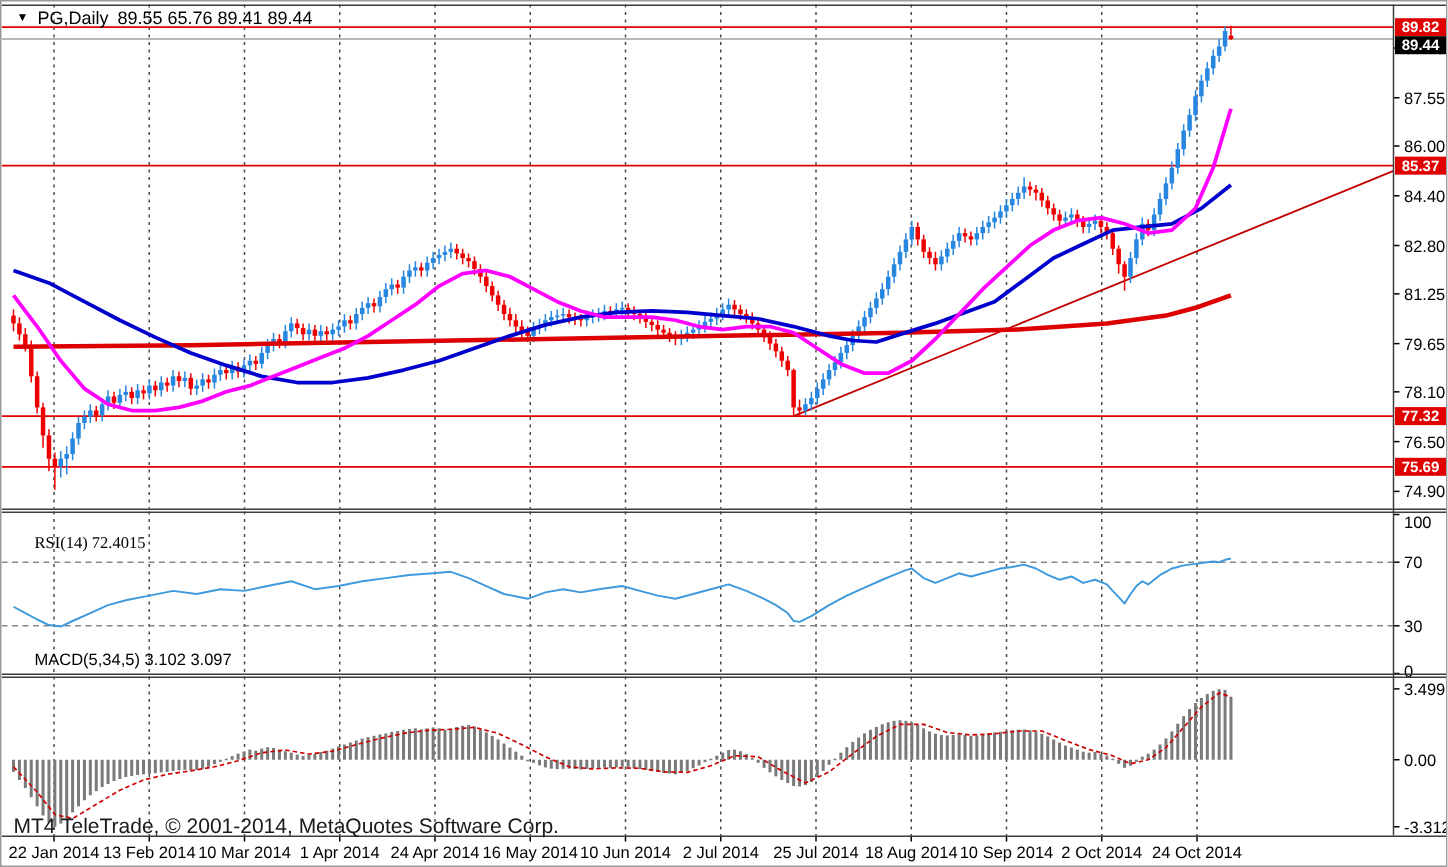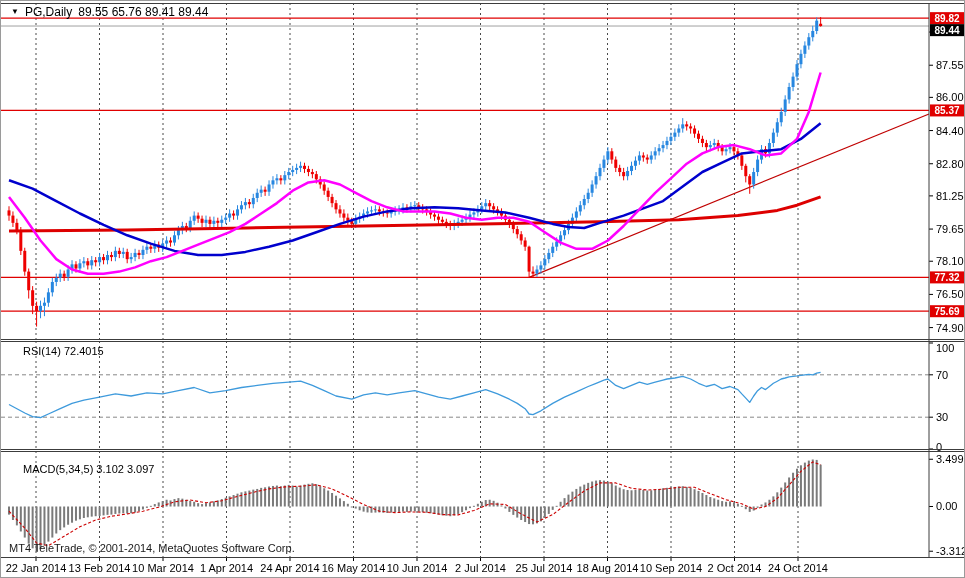--- a/index.html
+++ b/index.html
@@ -8,23 +8,23 @@
     font-family:"Liberation Sans", sans-serif;overflow:hidden;
     border:1px solid #9a9a9a;box-sizing:border-box;
   }
   svg{position:absolute;left:0;top:0;font-family:"Liberation Sans", sans-serif;}
   .symbol-title{
     position:absolute;left:10px;top:4px;font-size:12px;color:#000;
     display:flex;align-items:center;gap:6px;white-space:pre;
   }
   .tri{font-size:8px;line-height:12px;}
   .ind-label{position:absolute;left:22px;font-size:11px;color:#000;}
-  .ind-label.rsi{top:344px;}
-  .ind-label.macd{top:462px;}
-  .copyright{position:absolute;left:8px;top:541px;font-size:11px;color:#1a1a1a;}
+  .ind-label.rsi{top:355px;font-family:Liberation Serif, serif;}
+  .ind-label.macd{top:433px;}
+  .copyright{position:absolute;left:8px;top:541px;font-size:14px;color:#1a1a1a;}
 </style>
 </head>
 <body>
 
 <div class="chart-window">
   <svg id="cv" width="965" height="578">
       <g>
         <line x1="35" y1="2" x2="35" y2="338" stroke="#4A4A4A" stroke-width="1" stroke-dasharray="2,3"></line>
         <line x1="35" y1="340" x2="35" y2="448" stroke="#4A4A4A" stroke-width="1" stroke-dasharray="2,3"></line>
         <line x1="35" y1="450" x2="35" y2="556" stroke="#4A4A4A" stroke-width="1" stroke-dasharray="2,3"></line>

